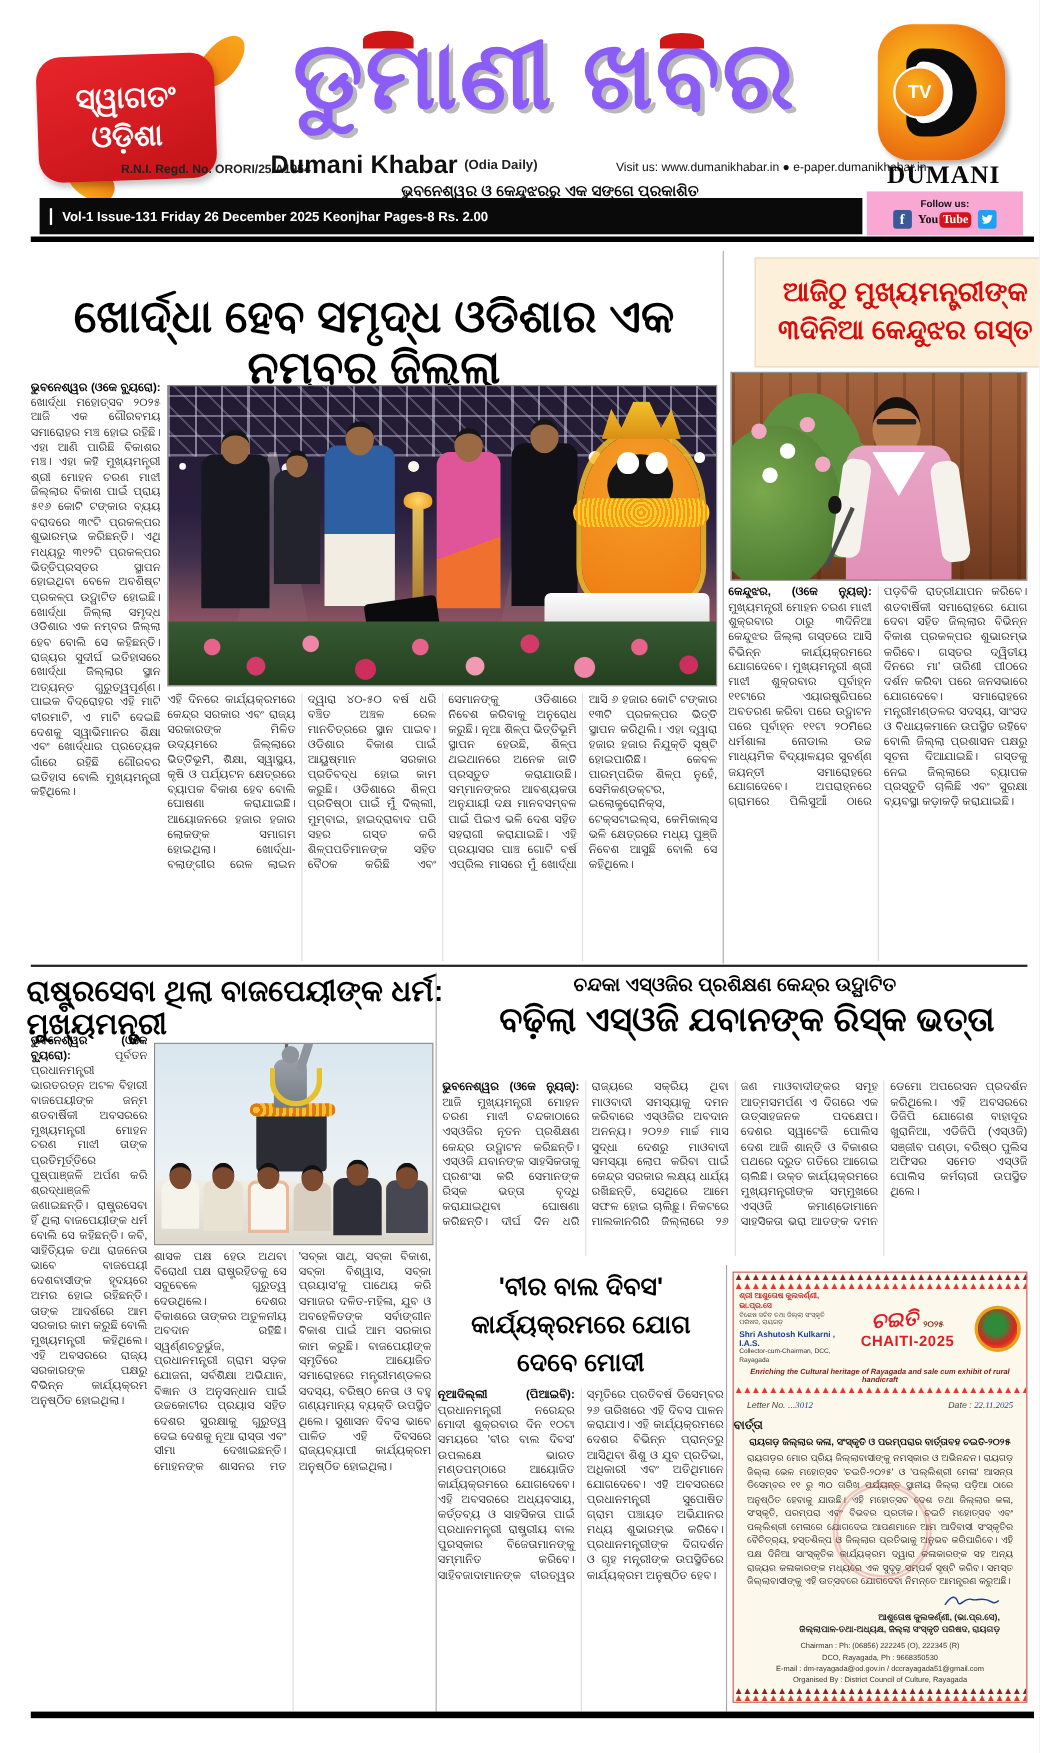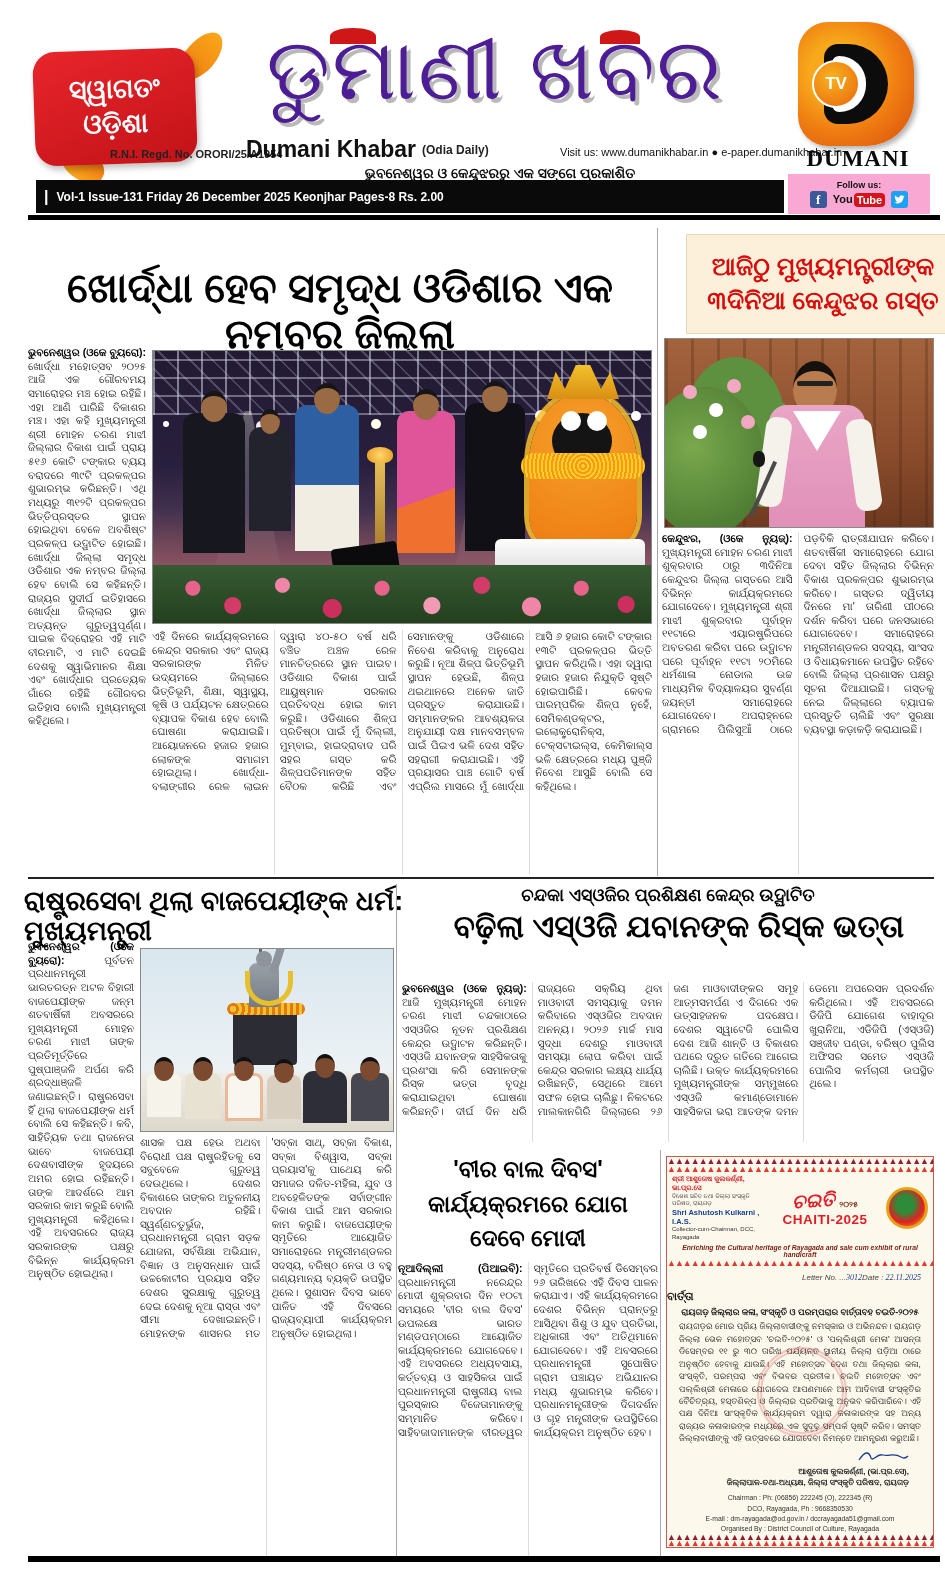--- a/index.html
+++ b/index.html
@@ -5,21 +5,21 @@
   html,body{margin:0;padding:0;background:#e9e9e9;font-family:"Liberation Sans",sans-serif;}
   #page{position:relative;width:945px;height:1594px;margin:0 auto;background:#fff;overflow:hidden;color:#111;}
   .abs{position:absolute;}
   
   .badge{left:34px;top:50px;width:162px;height:114px;background:linear-gradient(160deg,#e8252b,#c21318);border-radius:22px;transform:rotate(-2deg);
          display:flex;flex-direction:column;align-items:center;justify-content:center;color:#fff;font-weight:bold;font-size:27px;line-height:1.3;box-shadow:2px 4px 6px rgba(0,0,0,.25);}
   .flame{left:186px;top:28px;width:30px;height:56px;background:linear-gradient(180deg,#f9a61a,#ef7d12);border-radius:50% 50% 50% 0;transform:rotate(40deg);}
   .flame2{left:60px;top:150px;width:46px;height:30px;background:linear-gradient(180deg,#f9a61a,#e86a10);border-radius:0 50% 50% 50%;transform:rotate(210deg);}
   .rni{left:110px;top:148px;font-size:11px;font-weight:bold;color:#222;}
   .mast-title{left:205px;top:6px;width:580px;height:128px;display:flex;align-items:center;justify-content:center;
-      font-size:86px;font-weight:400;letter-spacing:2px;color:#4c1d95;text-shadow:4px 4px 0 #b9b9b9;white-space:nowrap;}
+      font-size:86px;font-weight:700;letter-spacing:2px;color:#8b5cf6;text-shadow:4px 4px 0 #b9b9b9;white-space:nowrap;}
   .mast-acc{background:#cf1717;border-radius:50% 50% 0 0;}
   .sub-row{left:246px;top:136px;width:540px;display:flex;align-items:center;gap:6px;}
   .sub-en{font-size:23px;font-weight:900;color:#101010;}
   .sub-tag{font-size:12px;font-weight:bold;color:#222;}
   .visit{left:560px;top:146px;font-size:11px;font-weight:normal;color:#111;}
   .publine{left:300px;top:165px;width:400px;text-align:center;font-size:14px;font-weight:bold;color:#0b0b0b;}
   .infobar{left:36px;top:180px;width:748px;height:33px;background:#0a0a0a;color:#fff;display:flex;align-items:center;padding:0 8px;box-sizing:border-box;gap:8px;}
   .infobar .od{font-size:12px;font-weight:bold;white-space:nowrap;}
   .infobar .sep{color:#fff;font-weight:bold;}
   .infobar .en{font-size:12px;font-weight:bold;white-space:nowrap;}
@@ -28,21 +28,21 @@
   
   .dblob{left:798px;top:22px;width:116px;height:124px;background:radial-gradient(circle at 35% 40%,#f7a81b 0 28%,#f07f12 55%,#d94d0e 100%);border-radius:30px 48px 48px 30px;box-shadow:3px 3px 5px rgba(0,0,0,.3);}
   .dblob .hole{position:absolute;left:26px;top:22px;width:64px;height:80px;background:#0c0c0c;border-radius:14px 40px 40px 14px;}
   .dblob .hole2{position:absolute;left:34px;top:34px;width:34px;height:56px;background:#fff;border-radius:8px 30px 30px 8px;}
   .tvball{left:812px;top:60px;width:44px;height:44px;border-radius:50%;background:radial-gradient(circle at 40% 35%,#f9b21d,#e8660f);display:flex;align-items:center;justify-content:center;color:#fff;font-weight:900;font-size:17px;border:2px solid #fff;}
   .dumani{left:790px;top:146px;width:136px;text-align:center;font-family:"Liberation Serif",serif;font-weight:900;font-size:23px;letter-spacing:1px;color:#0a0a0a;}
   .follow{left:788px;top:174px;width:142px;height:40px;background:#f9a8d4;display:flex;flex-direction:column;align-items:center;justify-content:center;}
   .follow .fl{font-size:9px;font-weight:900;color:#111;}
   .socrow{display:flex;align-items:center;gap:6px;margin-top:1px;}
   .fb{width:17px;height:17px;background:#3b5998;border-radius:3px;color:#fff;font-weight:900;font-size:13px;display:flex;align-items:flex-end;justify-content:center;font-family:"Liberation Serif",serif;}
-  .yt{display:flex;gap:1px;font-weight:900;font-size:11px;color:#111;}
+  .yt{display:flex;align-items:center;gap:1px;font-weight:900;font-size:11px;color:#111;font-family:Liberation Serif, serif;}
   .yt .tube{background:#d6121a;color:#fff;border-radius:4px;padding:1px 3px;}
   .tw{width:17px;height:17px;background:#1da1f2;border-radius:3px;display:flex;align-items:center;justify-content:center;}
   
   .kicker{background:#e31e24;color:#fff;font-weight:bold;text-align:center;}
   .hl{font-weight:900;color:#000;text-align:center;line-height:1.12;}
   .jtext{font-size:10.5px;line-height:1.3;text-align:justify;overflow:hidden;color:#1c1c1c;}
   .jtext b{color:#000;}
   .cols2{column-count:2;column-gap:11px;column-rule:1px solid #dcdcdc;}
   .cols4{column-count:4;column-gap:11px;column-rule:1px solid #dcdcdc;}
   .vrule{width:1px;background:#a7a7a7;}
@@ -88,21 +88,21 @@
   .nleft{width:92px;font-size:6.5px;line-height:1.25;}
   .nleft .o{color:#cf1d22;font-weight:bold;font-size:7px;}
   .nleft .nm{color:#15418f;font-weight:900;font-size:7.5px;}
   .nleft .rl{color:#333;font-size:6px;}
   .nmid{text-align:center;}
   .nmid .script{color:#e01d24;font-weight:900;font-size:19px;font-family:"Liberation Serif",serif;font-style:italic;transform:rotate(-4deg);display:inline-block;}
   .nmid .yr{font-size:8px;color:#7b2d12;font-weight:bold;}
   .nmid .ct{color:#e01d24;font-weight:900;font-size:13.5px;letter-spacing:.5px;}
   .emblem{width:36px;height:36px;border-radius:50%;background:radial-gradient(circle at 45% 40%,#2e8b3a 0 30%,#d22 60%,#f2a61b 100%);border:3px solid #e8a21a;}
   .tagline{font-size:6.8px;font-style:italic;font-weight:bold;color:#7b1d12;text-align:center;padding:1px 6px;}
-  .letrow{display:flex;justify-content:flex-end;font-size:8px;font-style:italic;color:#444;padding:6px 12px 2px;}
+  .letrow{display:flex;justify-content:space-between;font-size:8px;font-style:italic;color:#444;padding:6px 12px 2px;}
   .letrow .hw{font-family:"Liberation Serif",serif;color:#1a3c8f;}
   .ntitle{text-align:left;font-weight:bold;font-size:11px;margin-top:6px;}
   .nsub{text-align:center;font-weight:bold;font-size:8.8px;margin:4px 8px 2px;}
   .nbody{font-size:8.6px;line-height:1.45;text-align:justify;margin:2px 12px;color:#222;}
   .stamp{left:90px;top:190px;width:80px;height:80px;border:5px double rgba(205,70,70,.28);border-radius:50%;}
   .sig{position:relative;text-align:right;margin:4px 24px 0;font-size:8px;font-weight:bold;color:#222;line-height:1.4;}
   .nfoot{text-align:center;font-size:6.8px;color:#333;line-height:1.5;margin-top:5px;}
 </style>
 </head>
 <body>

